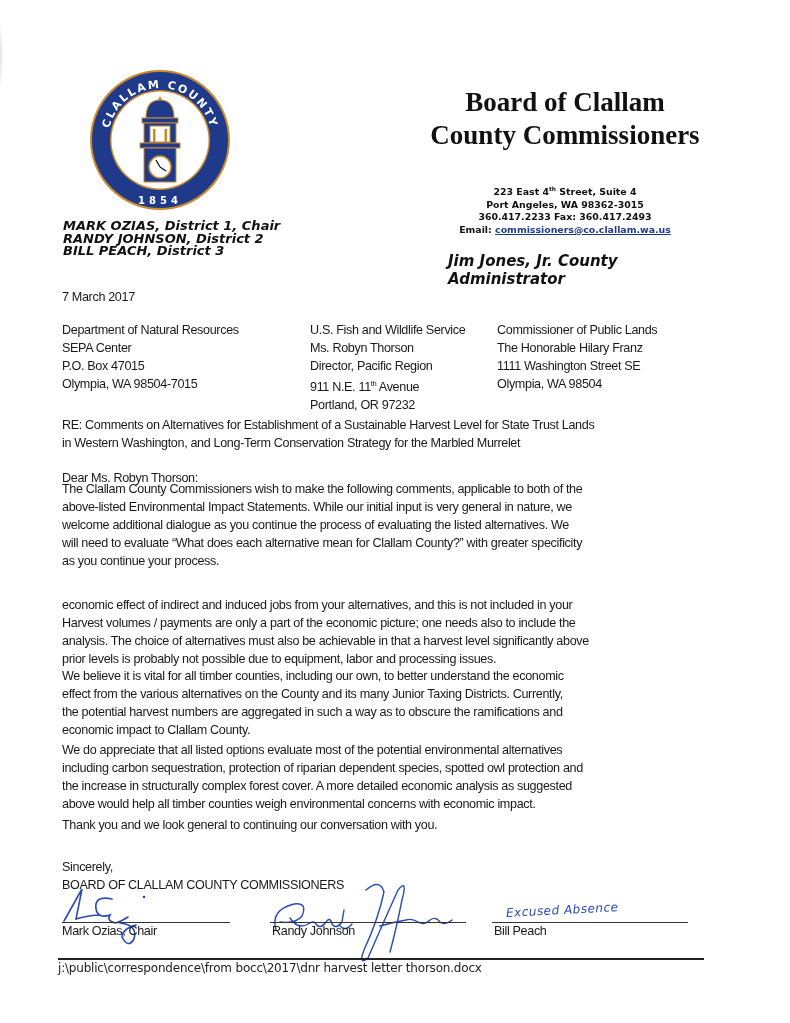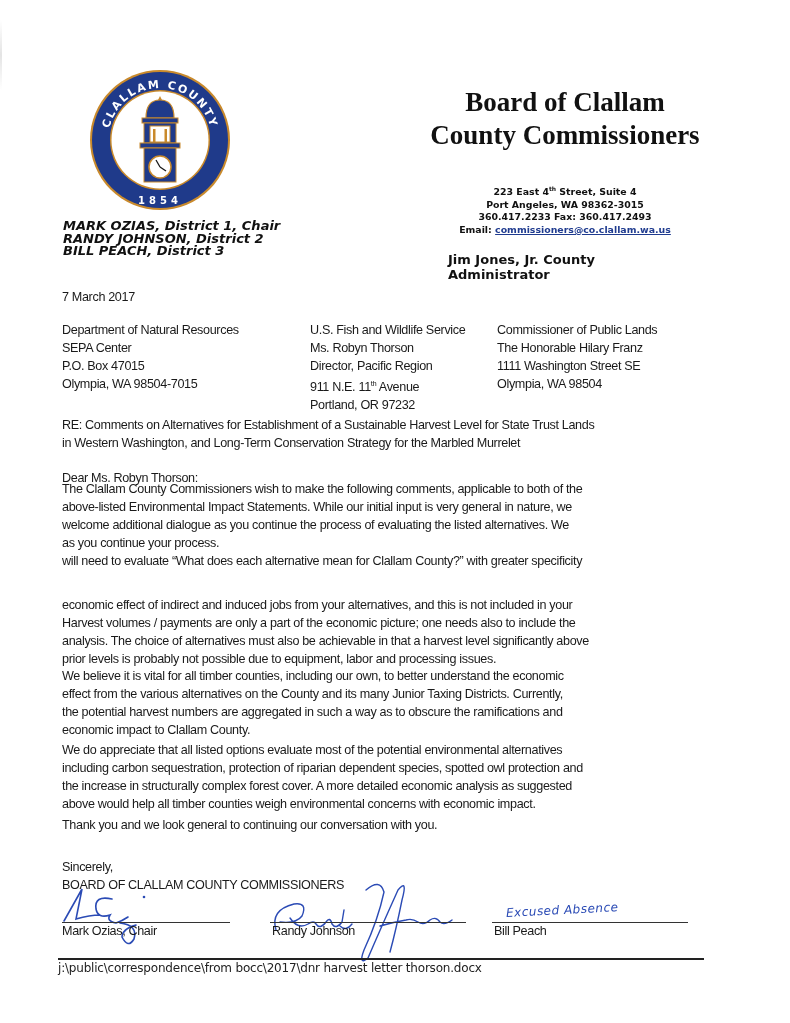--- a/index.html
+++ b/index.html
@@ -3,21 +3,21 @@
 <meta charset="utf-8">
 <style>
   html, body { margin: 0; padding: 0; background: #ffffff; }
   body { width: 790px; height: 1023px; position: relative; overflow: hidden; color: #1a1a1a; font-family: "DejaVu Sans", sans-serif; }
   .abs { position: absolute; }
   .logo { left: 86px; top: 66px; width: 148px; height: 148px; }
   .board-title { left: 400px; top: 86px; width: 330px; text-align: center; font-family: "Liberation Serif", "DejaVu Serif", serif; font-weight: bold; font-size: 27px; line-height: 33px; color: #111; }
   .contact { left: 420px; top: 183px; width: 290px; text-align: center; font-family: "DejaVu Sans", sans-serif; font-weight: bold; font-size: 9.4px; line-height: 12.5px; color: #111; }
   .contact .email-link { color: #1f3b8f; text-decoration: underline; margin-top: 30px; }
   .contact sup { font-size: 6px; }
-  .admin { left: 448px; top: 252px; width: 240px; font-family: "DejaVu Sans", sans-serif; font-weight: bold; font-size: 13px; color: #111; }
+  .admin { left: 448px; top: 252px; width: 240px; font-family: "DejaVu Sans", sans-serif; font-weight: bold; font-style: italic; font-size: 15px; color: #111; }
   .members { left: 63px; top: 220px; font-family: "DejaVu Sans", sans-serif; font-weight: bold; font-style: italic; font-size: 13px; line-height: 12.7px; color: #111; }
   .body-text { font-family: Liberation Sans, sans-serif; font-size: 12.6px; line-height: 18px; letter-spacing: -0.35px; color: #1a1a1a; }
   .date { left: 62px; top: 288px; }
   .addr { top: 321px; }
   .addr div { white-space: nowrap; }
   .addr sup { font-size: 7.5px; }
   .addr1 { left: 62px; }
   .addr2 { left: 296px; margin-left: 14px; }
   .addr3 { left: 497px; }
   .re { left: 62px; top: 416px; width: 680px; }
@@ -123,22 +123,22 @@
   <div>RE: Comments on Alternatives for Establishment of a Sustainable Harvest Level for State Trust Lands</div>
   <div>in Western Washington, and Long-Term Conservation Strategy for the Marbled Murrelet</div>
 </div>
 
 <div class="abs body-text salutation">Dear Ms. Robyn Thorson:</div>
 
 <div class="abs body-text para p1">
   <div>The Clallam County Commissioners wish to make the following comments, applicable to both of the</div>
   <div>above-listed Environmental Impact Statements.  While our initial input is very general in nature, we</div>
   <div>welcome additional dialogue as you continue the process of evaluating the listed alternatives.  We</div>
+  <div>will need to evaluate “What does each alternative mean for Clallam County?” with greater specificity</div>
   <div>as you continue your process.</div>
-  <div>will need to evaluate “What does each alternative mean for Clallam County?” with greater specificity</div>
 </div>
 <div class="abs body-text para p2">
   <div>economic effect of indirect and induced jobs from your alternatives, and this is not included in your</div>
   <div>Harvest volumes / payments are only a part of the economic picture; one needs also to include the</div>
   <div>analysis. The choice of alternatives must also be achievable in that a harvest level significantly above</div>
   <div>prior levels is probably not possible due to equipment, labor and processing issues.</div>
 </div>
 <div class="abs body-text para p3">
   <div>We believe it is vital for all timber counties, including our own, to better understand the economic</div>
   <div>effect from the various alternatives on the County and its many Junior Taxing Districts.  Currently,</div>

